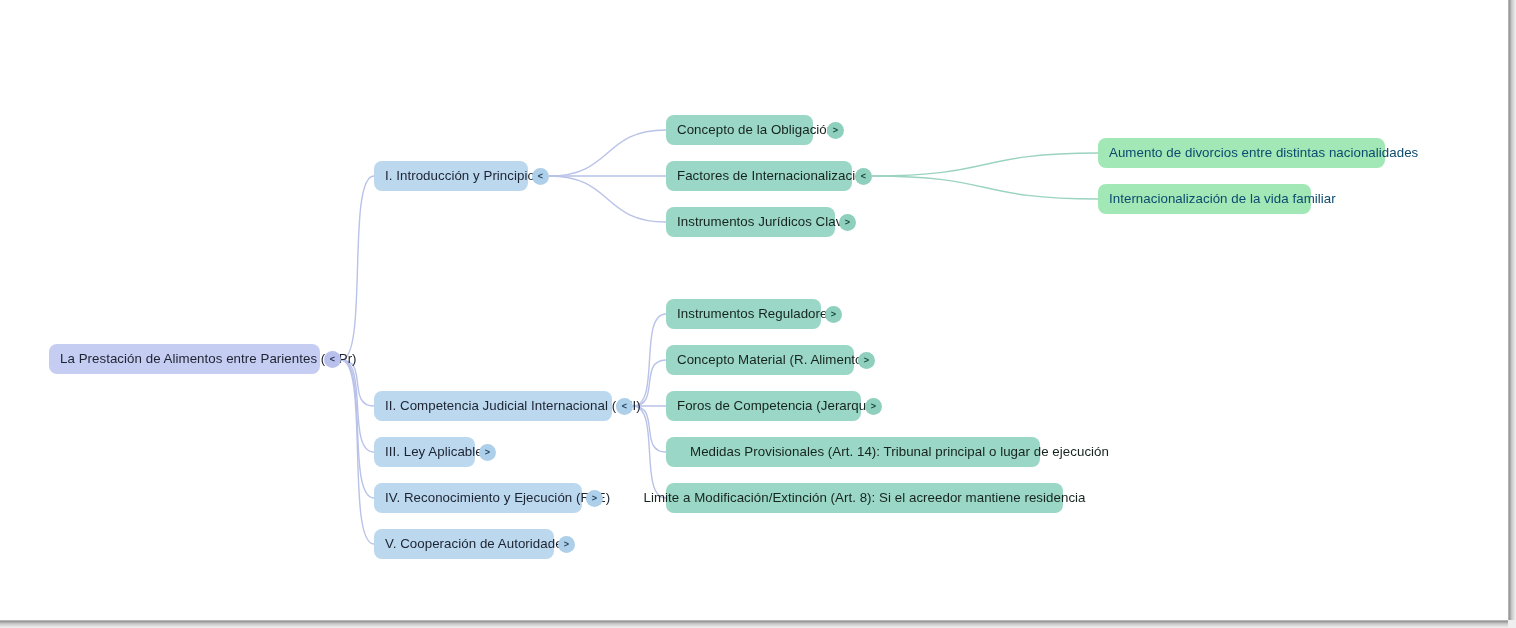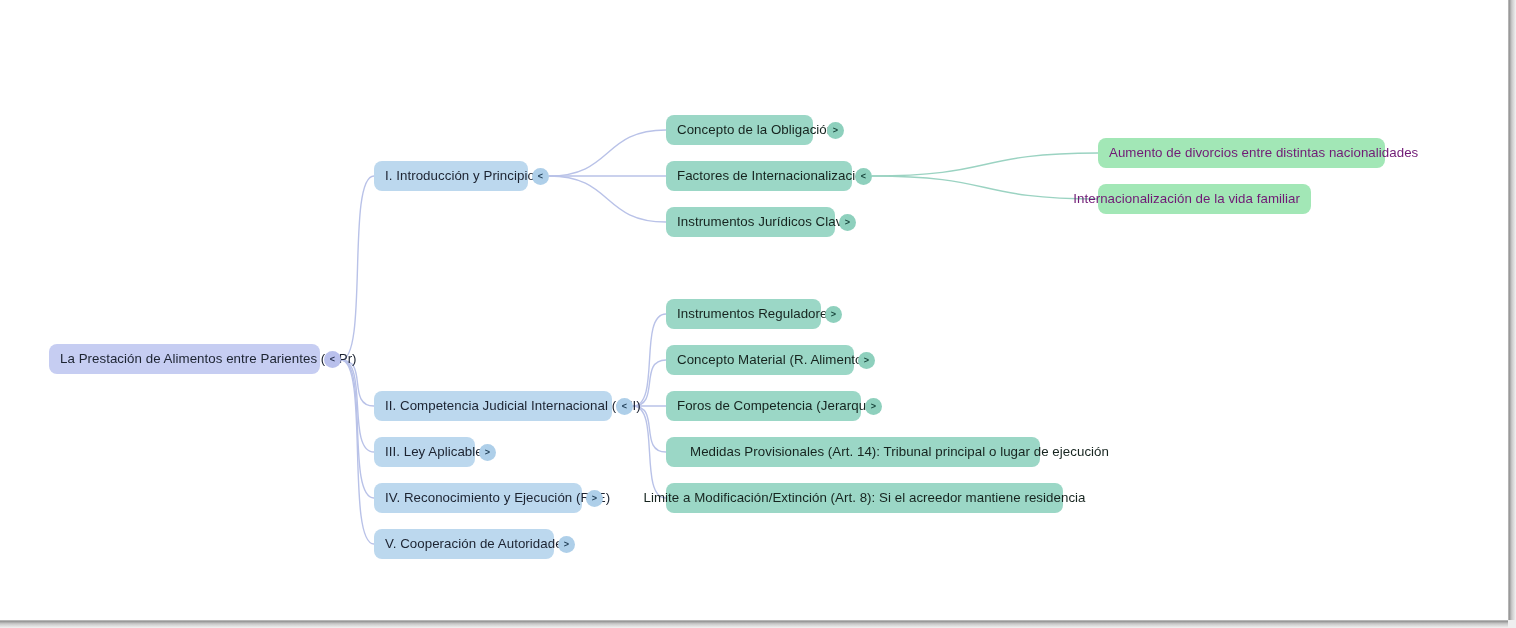--- a/index.html
+++ b/index.html
@@ -54,21 +54,21 @@
     color: #1c2331;
   }
 
   .node.lvl3 {
     background: #9bd7c6;
     color: #16241f;
   }
 
   .node.leaf {
     background: #a2e7b6;
-    color: #701a75;
+    color: #0c4a6e;
   }
 
   .toggle {
     position: absolute;
     width: 17px;
     height: 17px;
     border-radius: 50%;
     display: flex;
     align-items: center;
     justify-content: center;
@@ -167,21 +167,21 @@
       </div>
       <div class="node lvl3" style="left: 666px; top: 161px; width: 186px;">
         <span>Factores de Internacionalización</span>
       </div>
       <div class="toggle lvl3-t" style="left: 855px; top: 168px;">
         <span>&lt;</span>
       </div>
       <div class="node leaf" style="left: 1098px; top: 138px; width: 287px;">
         <span>Aumento de divorcios entre distintas nacionalidades</span>
       </div>
-      <div class="node leaf" style="left: 1098px; top: 184px; width: 213px; justify-content: flex-end;">
+      <div class="node leaf" style="left: 1098px; top: 184px; width: 213px;">
         <span>Internacionalización de la vida familiar</span>
       </div>
       <div class="node lvl3" style="left: 666px; top: 207px; width: 169px;">
         <span>Instrumentos Jurídicos Clave</span>
       </div>
       <div class="toggle lvl3-t" style="left: 839px; top: 214px;">
         <span>&gt;</span>
       </div>
       <div class="node lvl2" style="left: 374px; top: 391px; width: 238px;">
         <span>II. Competencia Judicial Internacional (CJI)</span>

